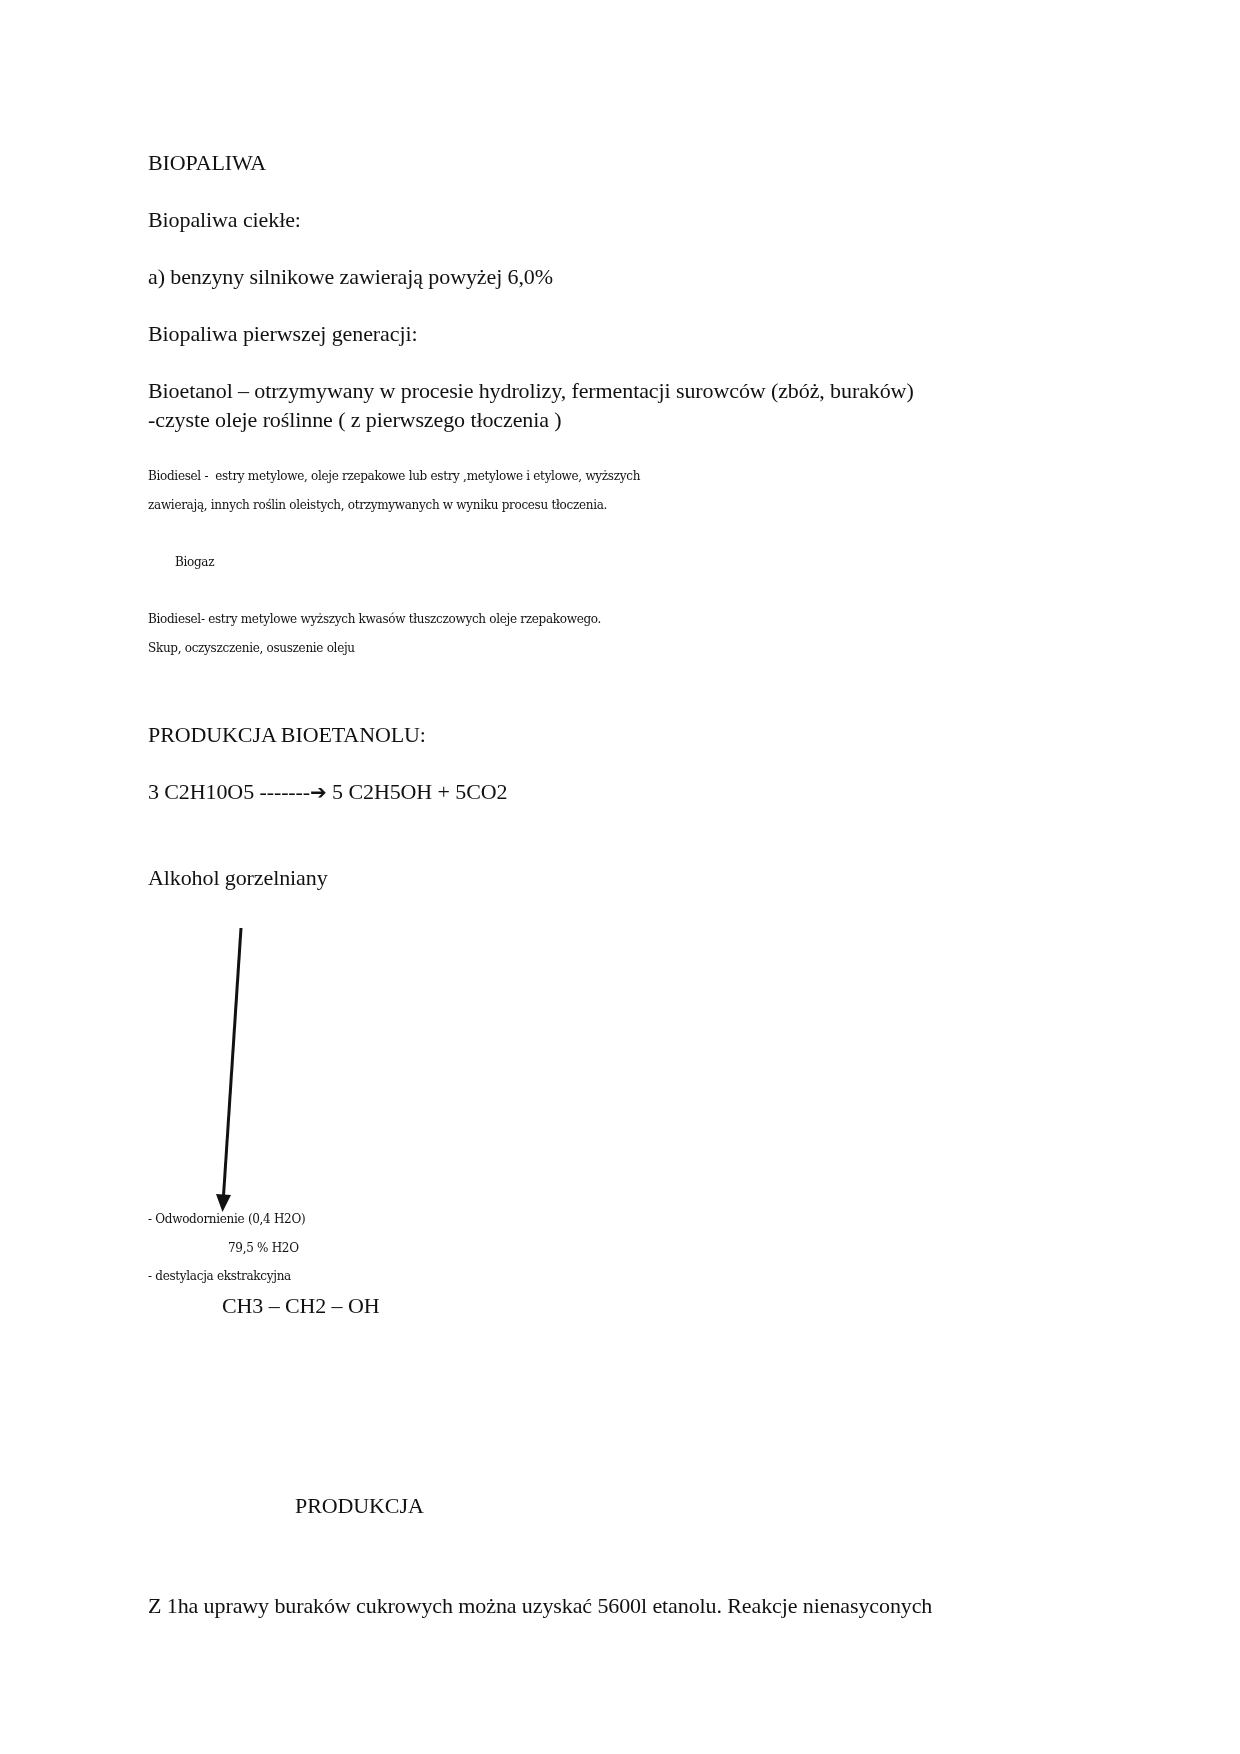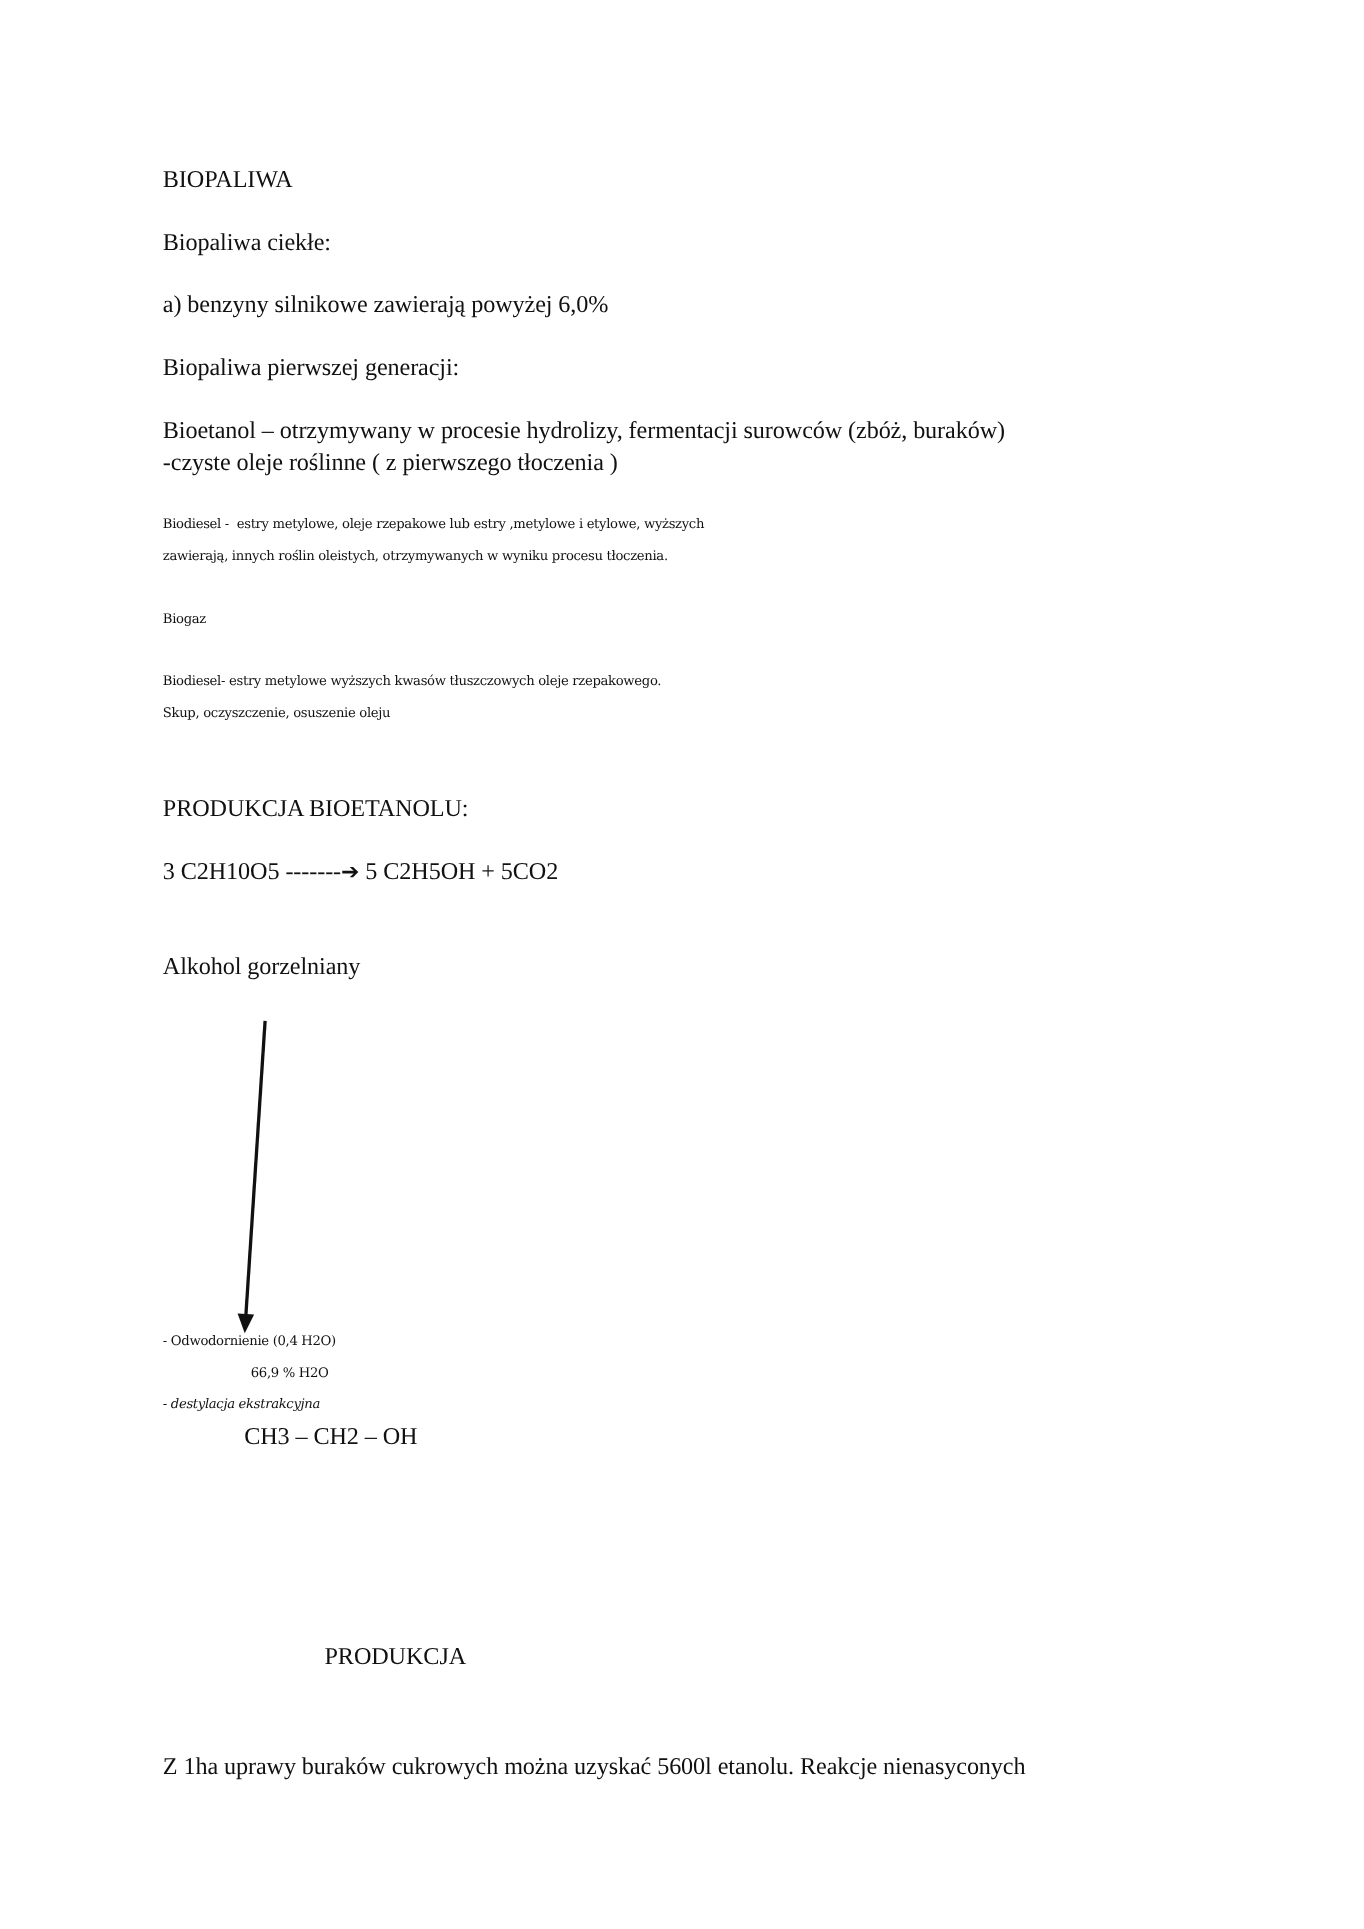--- a/index.html
+++ b/index.html
@@ -55,38 +55,38 @@
   <div class="line" style="top:262px;">a) benzyny silnikowe zawierają powyżej 6,0%</div>
 
   <div class="line" style="top:319px;">Biopaliwa pierwszej generacji:</div>
 
   <div class="line" style="top:376px;">Bioetanol – otrzymywany w procesie hydrolizy, fermentacji surowców (zbóż, buraków)</div>
   <div class="line" style="top:405px;">-czyste oleje roślinne ( z pierwszego tłoczenia )</div>
 
   <div class="line alt-font" style="top:462px;">Biodiesel -  estry metylowe, oleje rzepakowe lub estry ,metylowe i etylowe, wyższych</div>
   <div class="line alt-font" style="top:491px;">zawierają, innych roślin oleistych, otrzymywanych w wyniku procesu tłoczenia.</div>
 
-  <div class="line alt-font" style="top:548px;">Biogaz</div>
+  <div class="line alt-font" style="top:548px;margin-left:27px;">Biogaz</div>
 
   <div class="line alt-font" style="top:634px;">Skup, oczyszczenie, osuszenie oleju</div>
   <div class="line alt-font" style="top:605px;">Biodiesel- estry metylowe wyższych kwasów tłuszczowych oleje rzepakowego.</div>
 
   <div class="line" style="top:720px;">PRODUKCJA BIOETANOLU:</div>
 
   <div class="line" style="top:777px;"><span>3 C2H10O5 -------</span><span style="font-family:'DejaVu Sans', sans-serif; font-weight:bold; font-size:20px;">➔</span><span> 5 C2H5OH + 5CO2</span></div>
 
   <div class="line" style="top:863px;">Alkohol gorzelniany</div>
 
   <svg class="arrow-svg" viewBox="0 0 1240 1754">
     <line x1="241" y1="928" x2="223.5" y2="1196" stroke="#111111" stroke-width="3"></line>
     <polygon points="216,1194 231,1195 222.5,1212" fill="#111111"></polygon>
   </svg>
 
   <div class="line alt-font" style="top:1205px;">- Odwodornienie (0,4 H2O)</div>
-  <div class="line alt-font" style="top:1234px; left:228px;">66,9 % H2O</div>
-  <div class="line alt-font" style="top:1262px;font-style:italic;">- destylacja ekstrakcyjna</div>
+  <div class="line alt-font" style="top:1234px; left:228px;">79,5 % H2O</div>
+  <div class="line alt-font" style="top:1262px;">- destylacja ekstrakcyjna</div>
   <div class="line" style="top:1291px; left:222px;">CH3 – CH2 – OH</div>
 
   <div class="line" style="top:1491px; left:295px;">PRODUKCJA</div>
 
   <div class="line" style="top:1591px;">Z 1ha uprawy buraków cukrowych można uzyskać 5600l etanolu. Reakcje nienasyconych</div>
 
 </div>
 
 </body></html>

